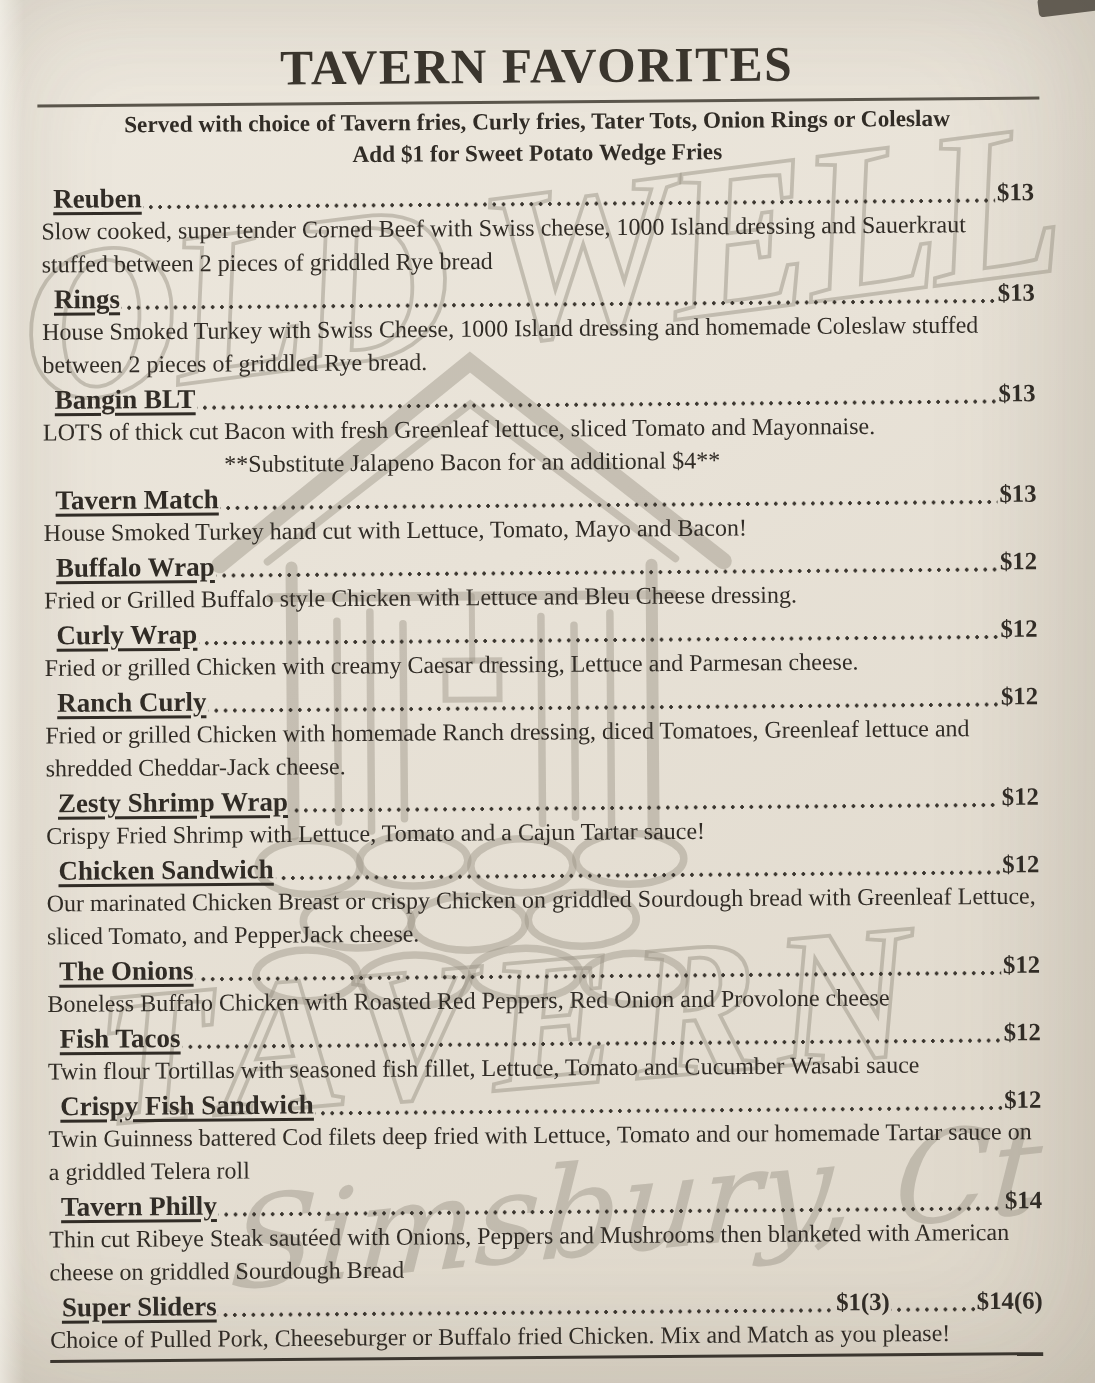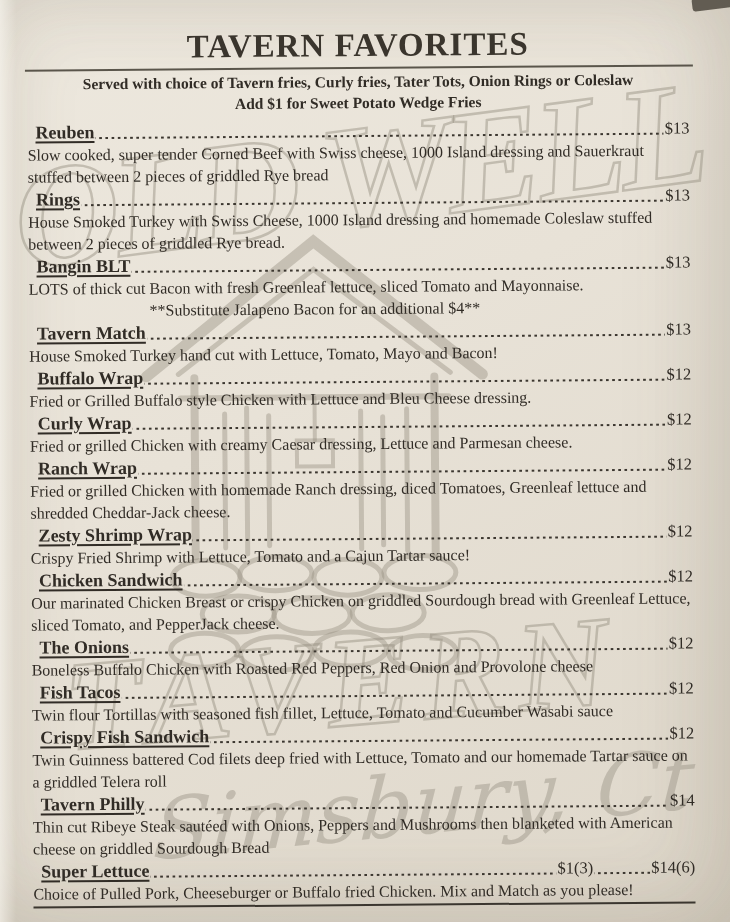--- a/index.html
+++ b/index.html
@@ -54,21 +54,21 @@
     font-weight:bold; font-size:18px; padding-left:8px; white-space:nowrap;
     text-decoration:underline; text-decoration-thickness:1.6px; text-underline-offset:3px;
   }
   .leader {
     flex:1 1 auto; align-self:stretch; margin:0 1px;
     background-image:radial-gradient(circle, #3b362f 1.05px, transparent 1.35px);
     background-size:6.2px 4px; background-repeat:repeat-x;
     background-position:2px calc(100% - 4px);
   }
   .leader.fixed { flex:0 0 56px; }
-  .item-price { font-weight:normal; font-size:16.5px; white-space:nowrap; }
+  .item-price { font-weight:bold; font-size:16.5px; white-space:nowrap; }
   .item-line.two-price .item-price2 { }
   .item-desc { margin:0; font-size:16px; line-height:22px; }
   .item-desc.underlined { border-bottom:2px solid #3b362f; padding-bottom:1px; }
   .item-note { margin:0; font-size:16px; line-height:22px; text-align:center; padding-right:90px; }
 </style>
 </head>
 <body>
 
 <div class="sheet">
   <div class="corner-mark"></div>
@@ -174,21 +174,21 @@
       <span class="leader"></span>
       <span class="item-price">$12</span>
 
     </div>
     <p class="item-desc">Fried or grilled Chicken with creamy Caesar dressing, Lettuce and Parmesan cheese.</p>
 
   </div>
 
   <div class="item">
     <div class="item-line">
-      <span class="item-name">Ranch Wrap</span>
+      <span class="item-name">Ranch Curly</span>
       <span class="leader"></span>
       <span class="item-price">$12</span>
 
     </div>
     <p class="item-desc">Fried or grilled Chicken with homemade Ranch dressing, diced Tomatoes, Greenleaf lettuce and shredded Cheddar-Jack cheese.</p>
 
   </div>
 
   <div class="item">
     <div class="item-line">
@@ -251,21 +251,21 @@
       <span class="leader"></span>
       <span class="item-price">$14</span>
 
     </div>
     <p class="item-desc">Thin cut Ribeye Steak sautéed with Onions, Peppers and Mushrooms then blanketed with American cheese on griddled Sourdough Bread</p>
 
   </div>
 
   <div class="item">
     <div class="item-line two-price">
-      <span class="item-name">Super Lettuce</span>
+      <span class="item-name">Super Sliders</span>
       <span class="leader"></span>
       <span class="item-price">$1(3)</span>
       <span class="leader fixed leader-2"></span>
       <span class="item-price item-price2">$14(6)</span>
     </div>
     <p class="item-desc underlined">Choice of Pulled Pork, Cheeseburger or Buffalo fried Chicken. Mix and Match as you please!</p>
 
   </div>
 </div>
     </div>

